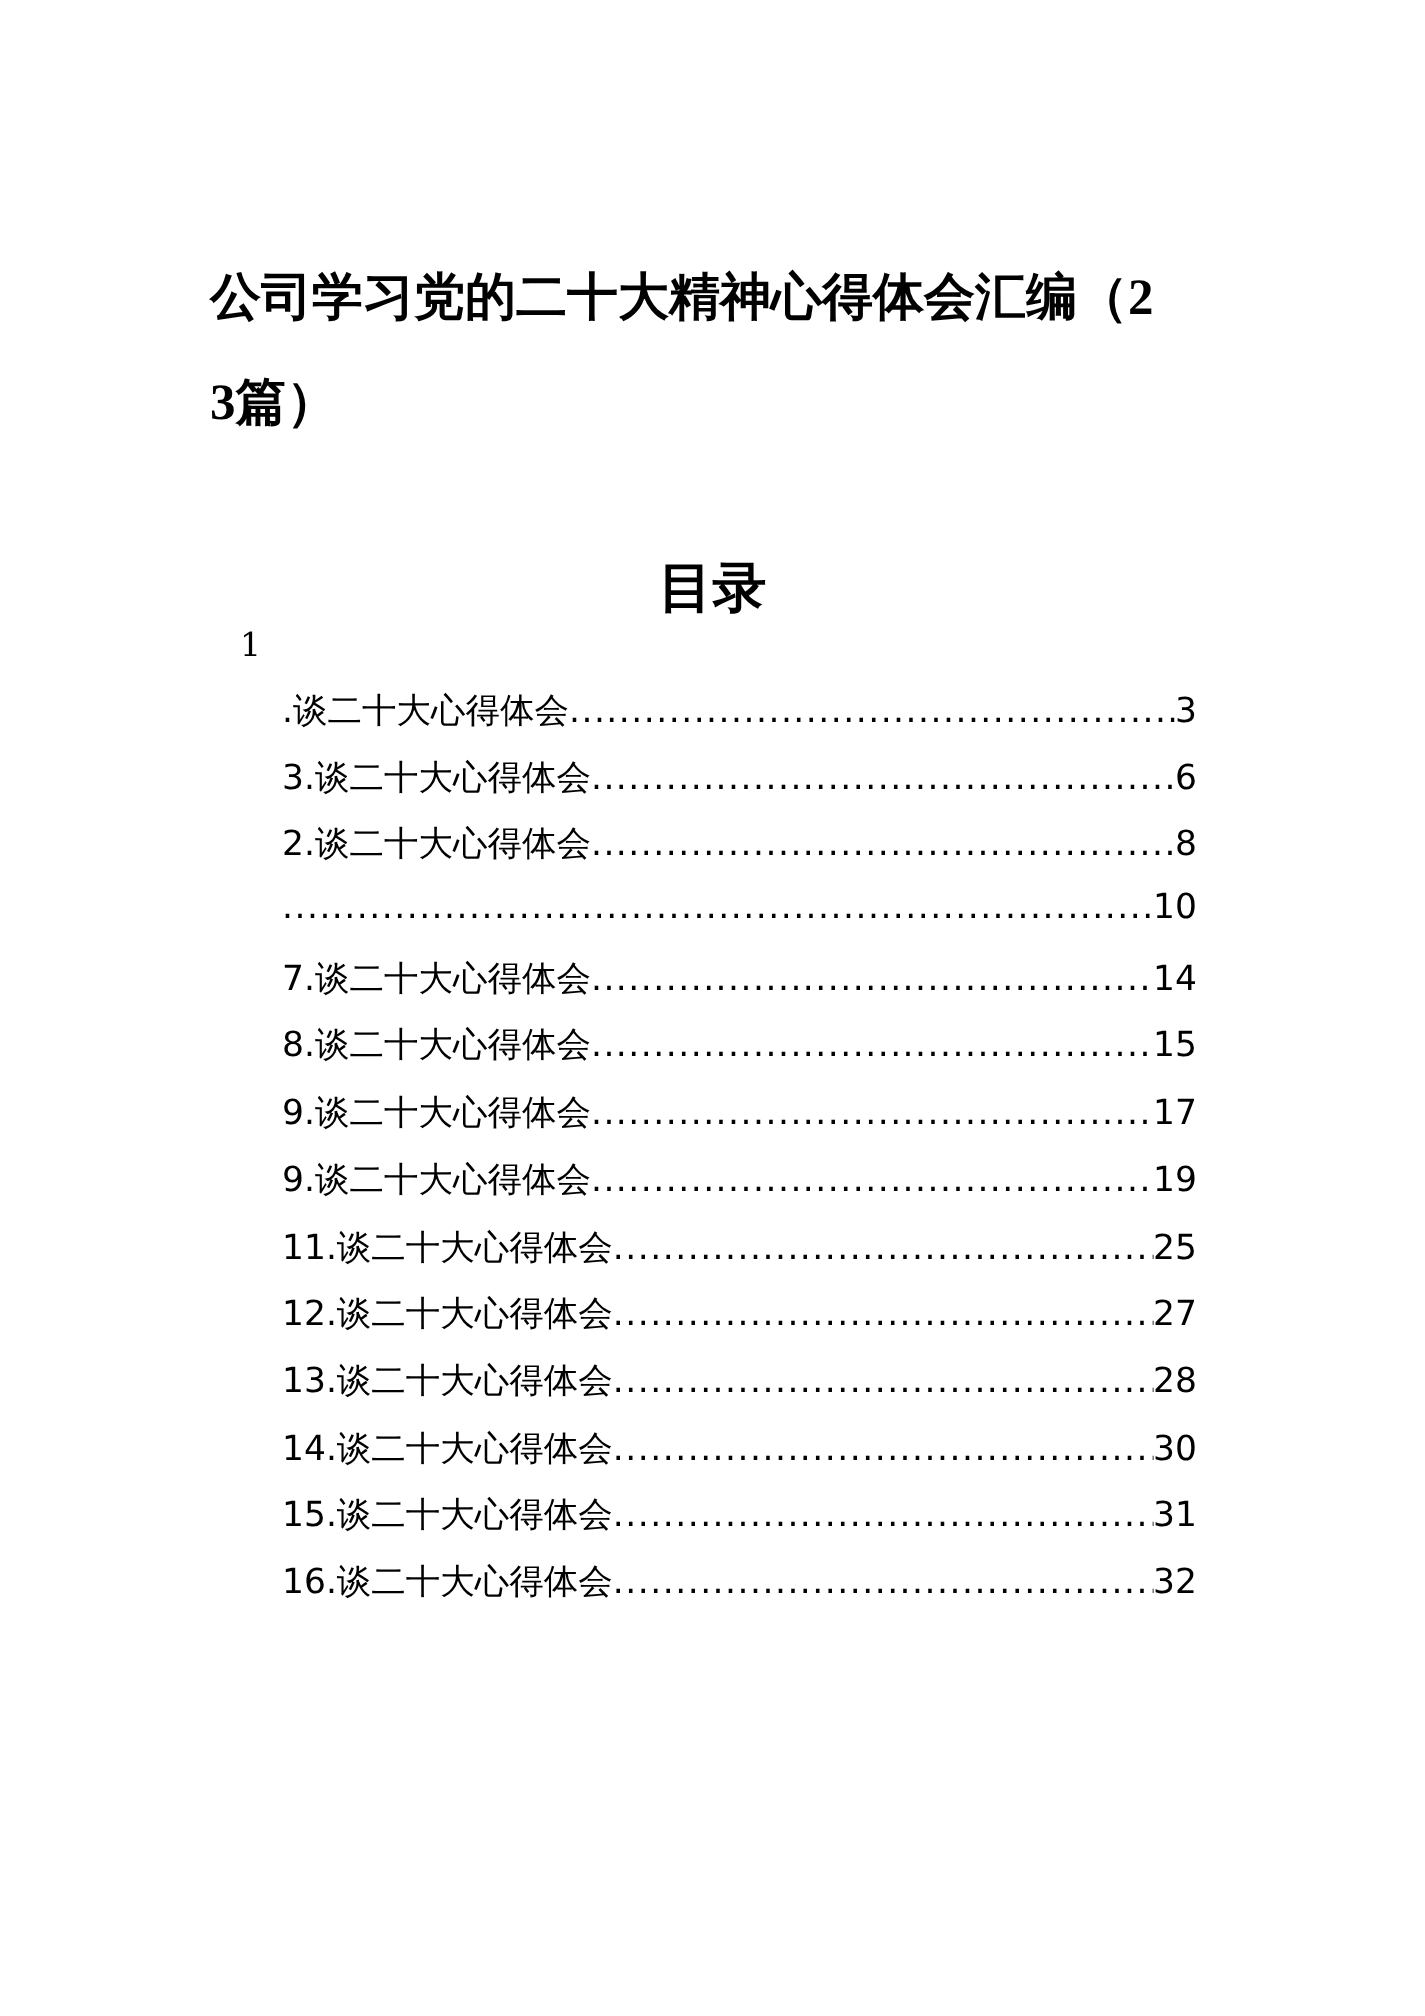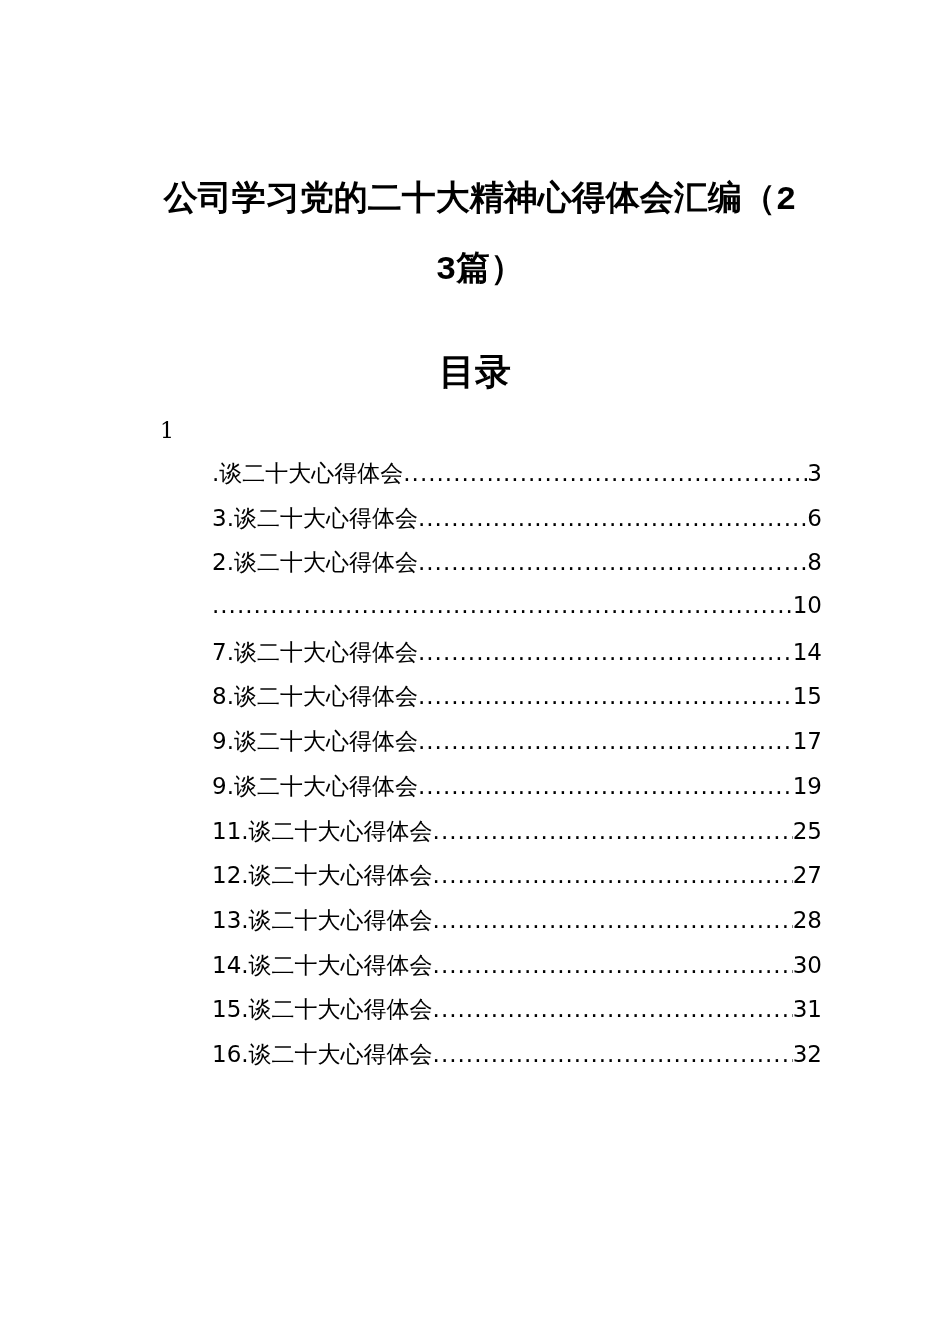--- a/index.html
+++ b/index.html
@@ -1,22 +1,22 @@
 <!DOCTYPE html>
 <html><head>
 <meta charset="utf-8">
 <style>
   html, body { margin:0; padding:0; background:#ffffff; }
   body { width:950px; height:1344px; position:relative; overflow:hidden; color:#000; }
-  .title { position:absolute; left:140px; width:680px; text-align:center; font-family:Liberation Mono, monospace; font-weight:bold; font-size:34px; }
+  .title { position:absolute; left:140px; width:680px; text-align:left; font-family:Liberation Serif, serif; font-weight:bold; font-size:34px; }
   .t1 { top:175px; }
   .t2 { top:245px; }
-  .toc-heading { position:absolute; top:348px; left:0; width:950px; text-align:center; font-family:"DejaVu Serif", serif; font-weight:bold; font-size:36px; }
+  .toc-heading { position:absolute; top:368px; left:0; width:950px; text-align:center; font-family:"DejaVu Serif", serif; font-weight:bold; font-size:36px; }
   .stray { position:absolute; top:418px; left:160px; font-family:"DejaVu Serif", serif; font-size:22px; }
-  .toc { position:absolute; top:458px; left:212px; width:610px; }
+  .toc { position:absolute; top:458px; left:188px; width:610px; }
   .row { display:flex; align-items:baseline; height:44.7px; font-family:"DejaVu Sans", sans-serif; font-size:23px; }
   .row .label { white-space:nowrap; }
   .row .dots { flex:1; overflow:hidden; white-space:nowrap; letter-spacing:1px; }
   .row .dots::before { content:"......................................................................................................................"; }
   .row .page { white-space:nowrap; }
 </style>
 </head>
 <body>
 
 <div class="title t1">公司学习党的二十大精神心得体会汇编（2</div>

